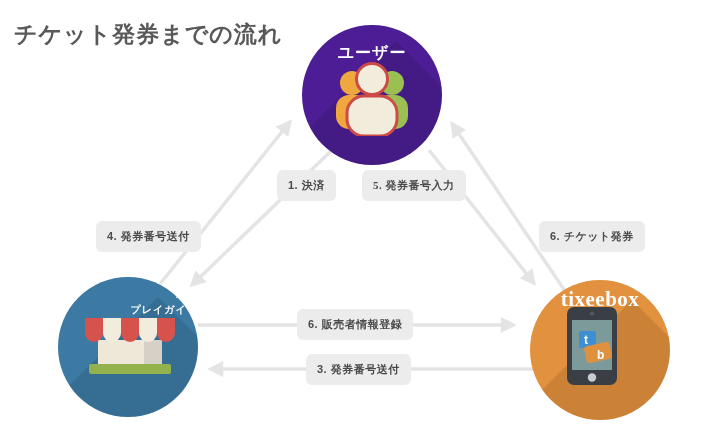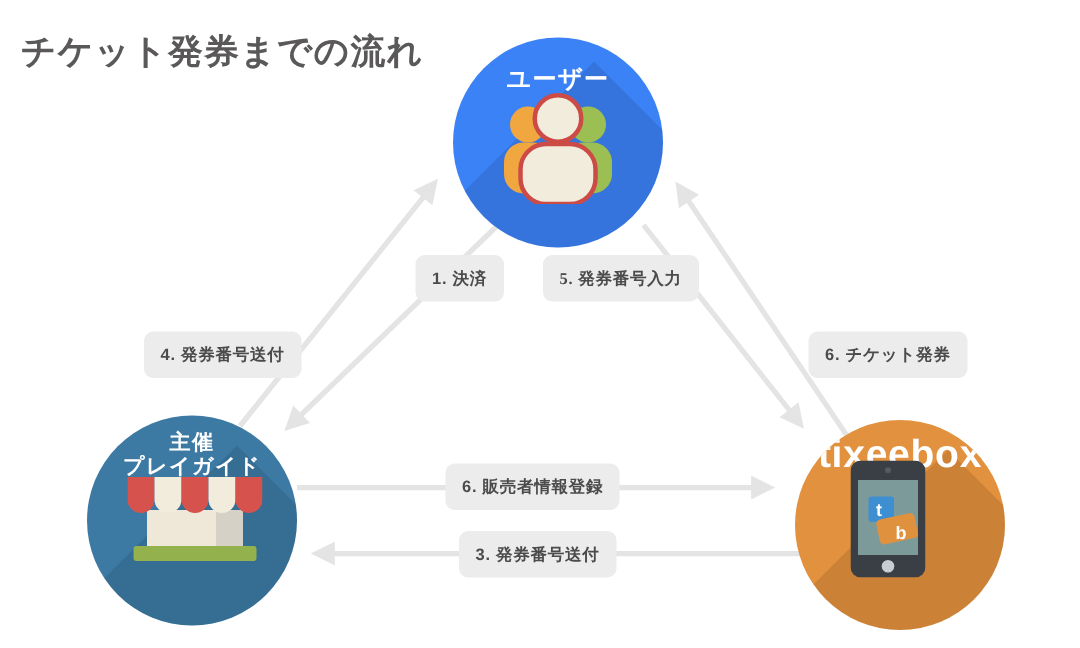--- a/index.html
+++ b/index.html
@@ -18,31 +18,31 @@
   }
   .node .longshadow{
     position:absolute;width:300px;height:300px;
     background:rgba(0,0,0,0.10);
     transform:rotate(45deg);transform-origin:0 0;
   }
   .node .nlabel{
     position:absolute;width:100%;text-align:center;color:#ffffff;font-weight:800;
   }
   .node .icon{position:absolute;}
-  #node-user{left:302px;top:25px;background:#3b82f6;}
+  #node-user{left:302px;top:25px;background:#4c1d95;}
   #node-user .longshadow{left:94px;top:16px;}
   #node-user .nlabel{top:18px;font-size:16px;letter-spacing:1px;}
   #node-user .icon{left:30px;top:37px;}
   #node-playguide{left:58px;top:277px;background:#3c7aa4;}
   #node-playguide .longshadow{left:100px;top:20px;}
-  #node-playguide .nlabel{top:9px;font-size:14px;line-height:16px;letter-spacing:1px;}
+  #node-playguide .nlabel{top:9px;font-size:10px;line-height:16px;letter-spacing:1px;text-align:right;}
   #node-playguide .icon{left:27px;top:41px;}
   #node-tixeebox{left:530px;top:280px;background:#e2913e;}
   #node-tixeebox .longshadow{left:102px;top:20px;}
-  #node-tixeebox .nlabel{top:7px;font-size:26px;letter-spacing:0.5px;}
+  #node-tixeebox .nlabel{top:7px;font-size:21px;letter-spacing:0.5px;font-family:Liberation Serif, serif;}
   #node-tixeebox .icon{left:37px;top:27px;}
   .step{
     position:absolute;z-index:3;background:#ececec;border-radius:6px;
     padding:8px 11px;font-size:11px;font-weight:800;color:#4b4b4b;
     white-space:nowrap;letter-spacing:0.5px;
   }
   #step-1{left:277px;top:170px;}
   #step-5{left:362px;top:170px;font-family:Liberation Serif, serif;}
   #step-4{left:96px;top:221px;}
   #step-6{left:539px;top:221px;text-align:center;}

